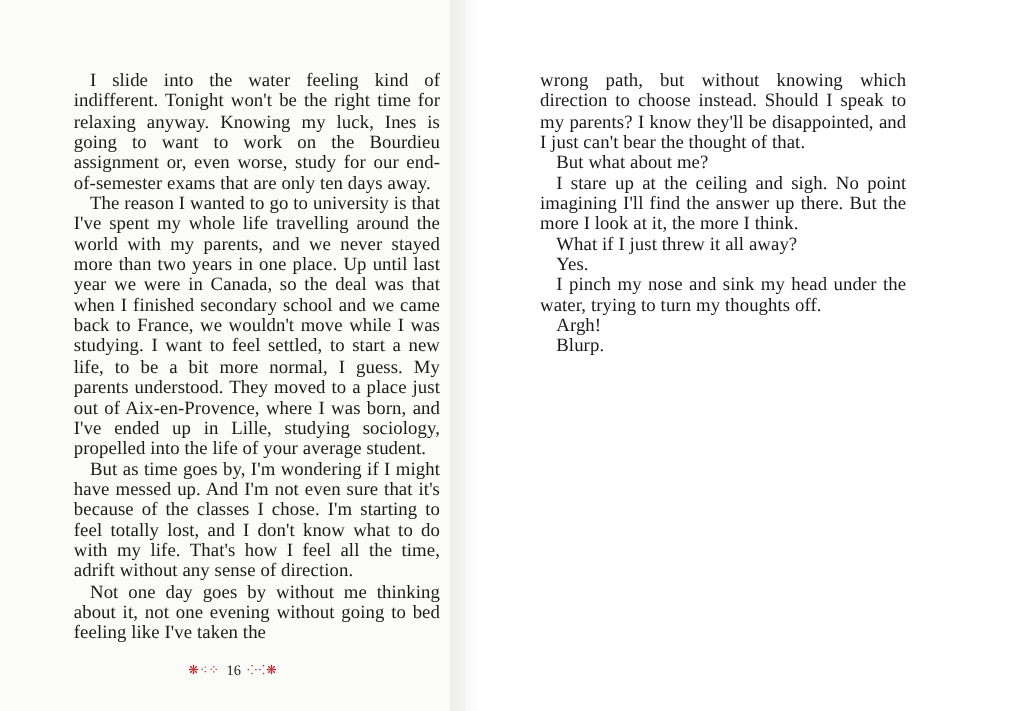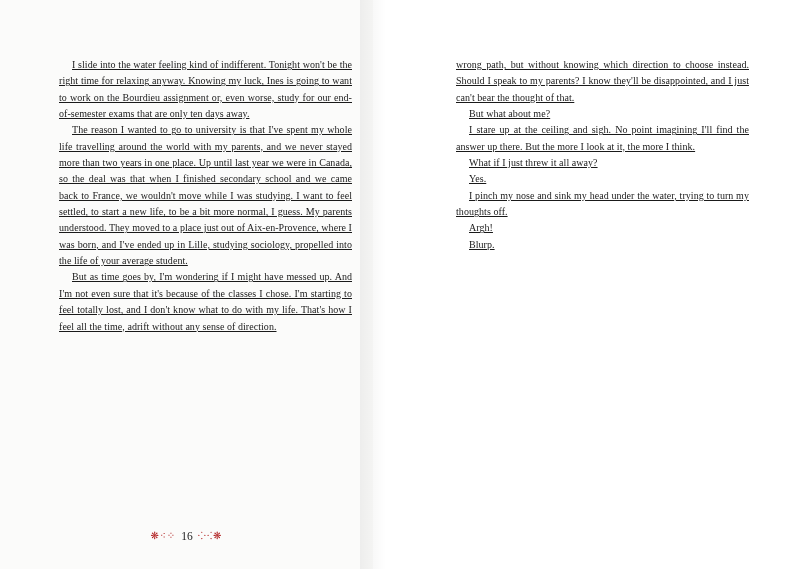--- a/index.html
+++ b/index.html
@@ -36,31 +36,30 @@
     width: 26px;
     height: 569px;
     background: linear-gradient(to right, rgba(0,0,0,0.055), rgba(0,0,0,0.0));
   }
   .column {
     position: absolute;
     top: 57px;
     width: 293px;
   }
   #left-column { left: 59px; }
-  #right-column { left: 456px; }
+  #right-column { left: 432px; }
 
   .column p {
     margin: 0;
-    font-size: 10px;
+    font-size: 15px;
     line-height: 16.35px;
     text-align: justify;
     text-justify: inter-word;
     hyphens: manual;
     letter-spacing: 0.005em;
-    text-decoration: underline;
   }
   .column p.indent {
     text-indent: 13px;
   }
   .column p.first {
     text-indent: 13px;
   }
 
   #folio {
     position: absolute;
@@ -89,20 +88,21 @@
 
 <div id="page">
 
   <div id="left-page-bg"></div>
   <div id="gutter-shadow"></div>
 
   <div class="column" id="left-column">
     <p class="first">I slide into the water feeling kind of indifferent. Tonight won't be the right time for relaxing anyway. Knowing my luck, Ines is going to want to work on the Bourdieu assignment or, even worse, study for our end-of-semester exams that are only ten days away.</p>
     <p class="indent">The reason I wanted to go to university is that I've spent my whole life travelling around the world with my parents, and we never stayed more than two years in one place. Up until last year we were in Canada, so the deal was that when I finished secondary school and we came back to France, we wouldn't move while I was studying. I want to feel settled, to start a new life, to be a bit more normal, I guess. My parents understood. They moved to a place just out of Aix-en-Provence, where I was born, and I've ended up in Lille, studying sociology, propelled into the life of your average student.</p>
     <p class="indent">But as time goes by, I'm wondering if I might have messed up. And I'm not even sure that it's because of the classes I chose. I'm starting to feel totally lost, and I don't know what to do with my life. That's how I feel all the time, adrift without any sense of direction.</p>
+    <p class="indent">Not one day goes by without me thinking about it, not one evening without going to bed feeling like I've taken the</p>
   </div>
 
   <div class="column" id="right-column">
     <p>wrong path, but without knowing which direction to choose instead. Should I speak to my parents? I know they'll be disappointed, and I just can't bear the thought of that.</p>
     <p class="indent">But what about me?</p>
     <p class="indent">I stare up at the ceiling and sigh. No point imagining I'll find the answer up there. But the more I look at it, the more I think.</p>
     <p class="indent">What if I just threw it all away?</p>
     <p class="indent">Yes.</p>
     <p class="indent">I pinch my nose and sink my head under the water, trying to turn my thoughts off.</p>
     <p class="indent">Argh!</p>

